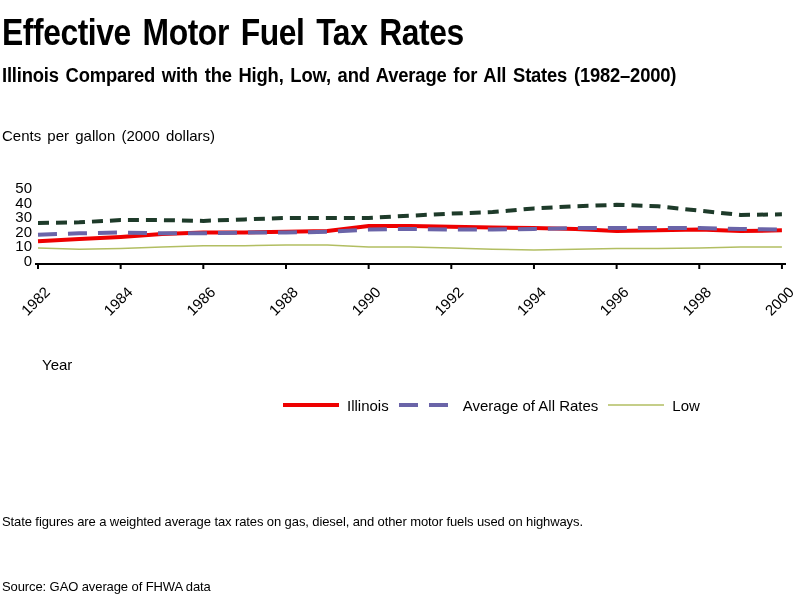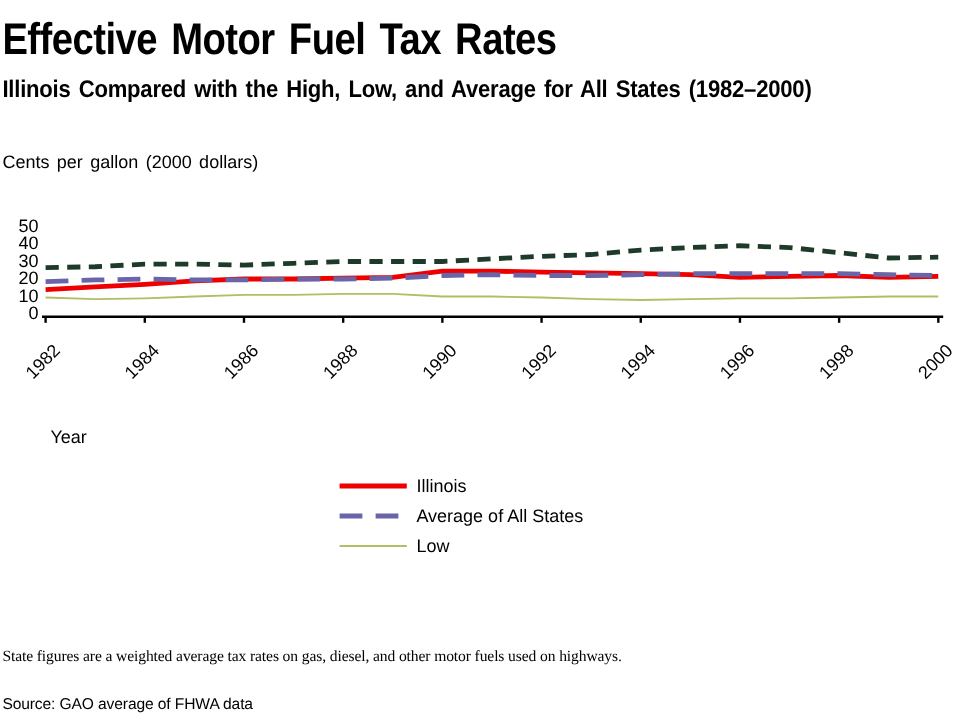--- a/index.html
+++ b/index.html
@@ -8,25 +8,25 @@
   .abs{position:absolute;white-space:nowrap;}
   #title{left:2px;top:12px;font-size:37px;font-weight:bold;letter-spacing:-0.5px;
          word-spacing:4px;transform:scaleX(.86);transform-origin:0 0;}
   #subtitle{left:2px;top:64px;font-size:20px;font-weight:bold;letter-spacing:-0.2px;
             word-spacing:2px;transform:scaleX(.92);transform-origin:0 0;}
   #units{left:2px;top:127px;font-size:15px;word-spacing:2px;}
   #chart-svg{position:absolute;left:0;top:180px;}
   .tick-label{font-family:"Liberation Sans",sans-serif;font-size:15px;fill:#000;}
   .axis{stroke:#000;stroke-width:2;}
   #xlabel{left:42px;top:356px;font-size:15px;}
-  #legend{left:282px;top:397px;display:flex;flex-direction:column;gap:9px;}
+  #legend{left:282px;top:397px;display:flex;flex-direction:row;gap:9px;}
   .legend-row{display:flex;align-items:center;height:16px;}
   .legend-row svg{display:block;}
   .legend-label{font-size:15px;margin-left:7px;white-space:nowrap;}
-  #note{left:2px;top:539px;font-size:13px;letter-spacing:-0.1px;font-family:Liberation Serif, serif;}
+  #note{left:2px;top:514px;font-size:13px;letter-spacing:-0.1px;}
   #source{left:2px;top:579px;font-size:13px;letter-spacing:-0.1px;}
 </style>
 </head>
 <body>
 
 <div class="abs" id="title">Effective Motor Fuel Tax Rates</div>
 <div class="abs" id="subtitle">Illinois Compared with the High, Low, and Average for All States (1982–2000)</div>
 <div class="abs" id="units">Cents per gallon  (2000 dollars)</div>
 
 <svg id="chart-svg" width="800" height="150">
@@ -73,21 +73,21 @@
         </svg>
     </span>
     <span class="legend-label">Illinois</span>
   </div>
   <div class="legend-row">
     <span>
       <svg width="58" height="10">
           <line x1="1" y1="5" x2="57" y2="5" stroke="#6a64a8" stroke-width="4" stroke-dasharray="19,11"></line>
         </svg>
     </span>
-    <span class="legend-label">Average of All States</span>
+    <span class="legend-label">Average of All Rates</span>
   </div>
   <div class="legend-row">
     <span>
       <svg width="58" height="10">
           <line x1="1" y1="5" x2="57" y2="5" stroke="#b2be62" stroke-width="1.5"></line>
         </svg>
     </span>
     <span class="legend-label">Low</span>
   </div>
 </div>

